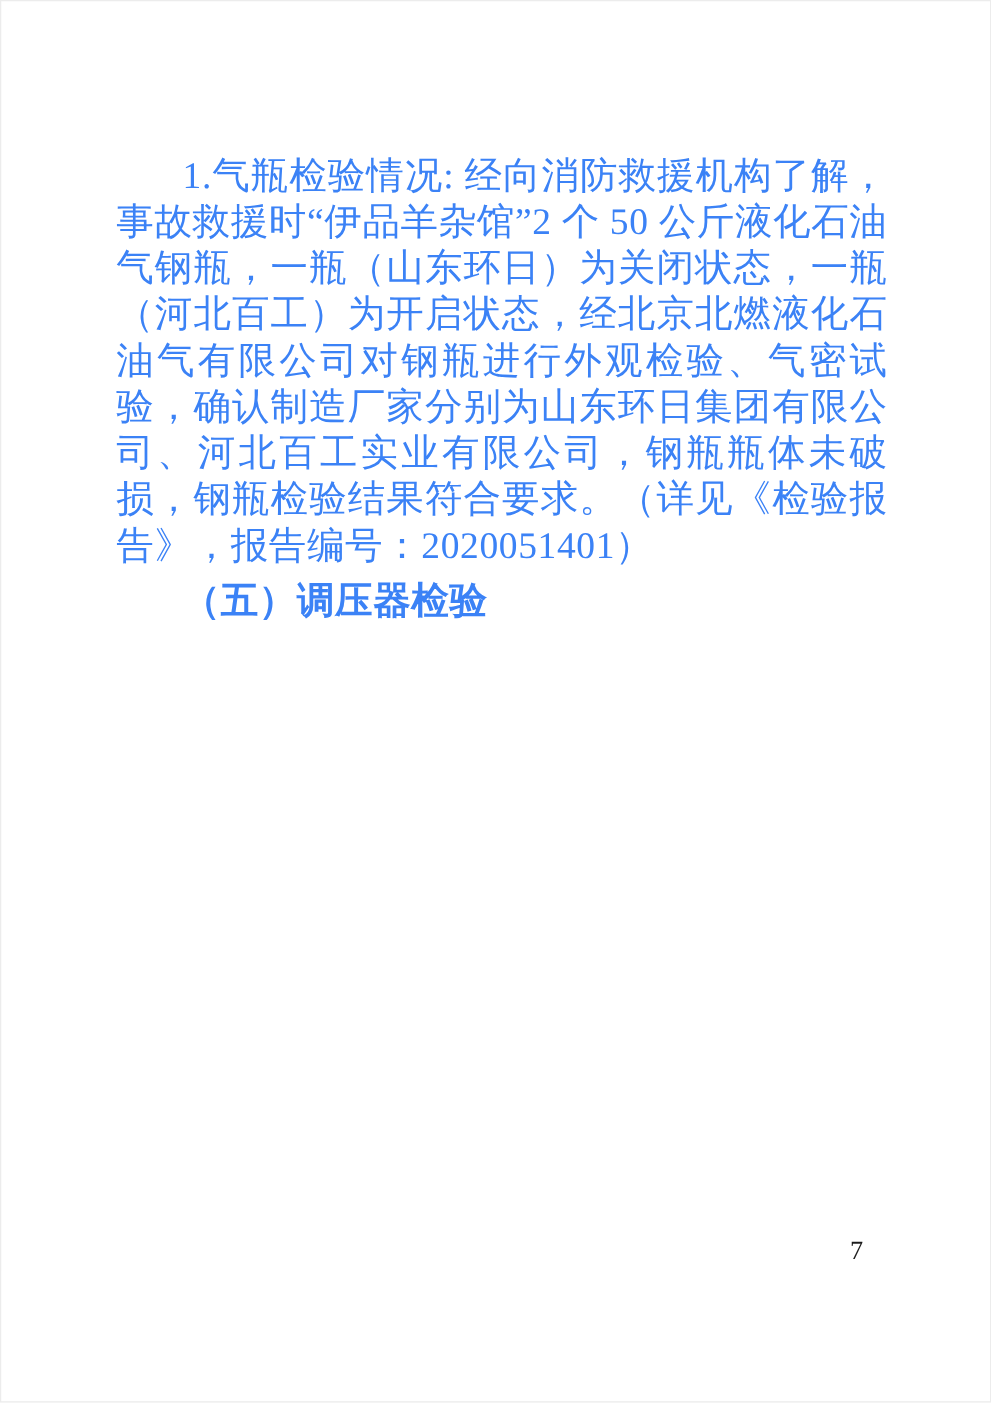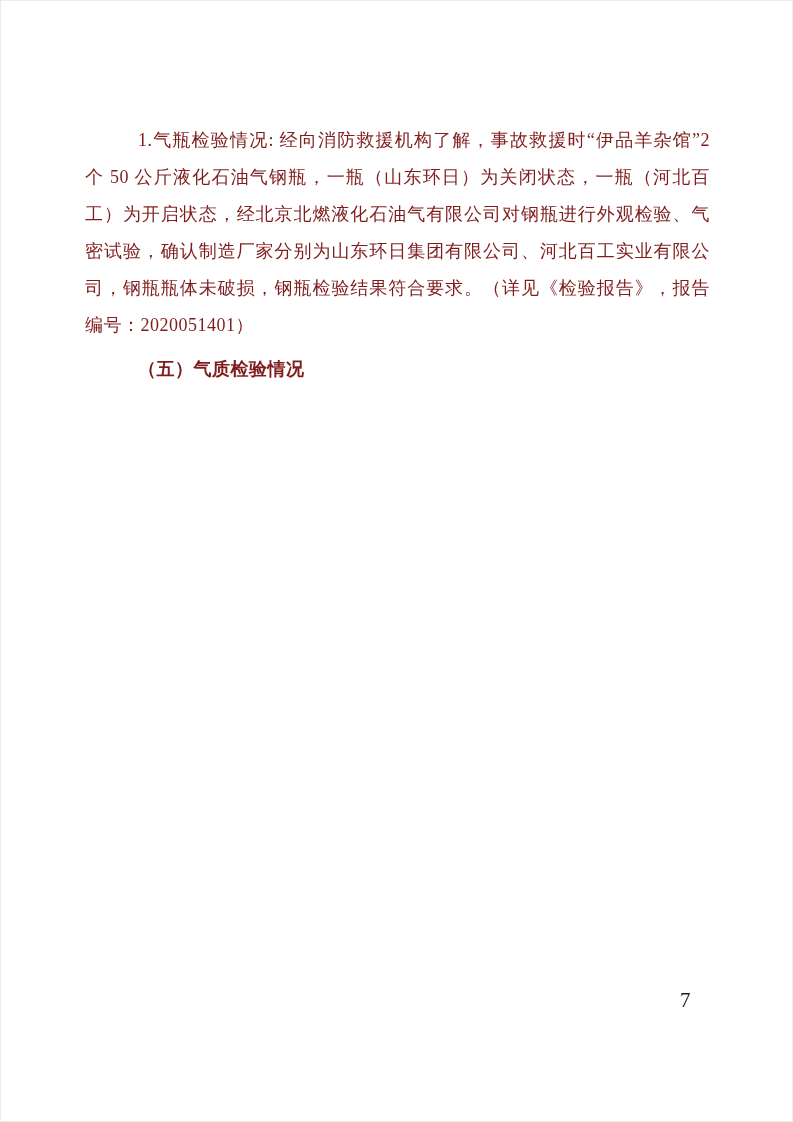--- a/index.html
+++ b/index.html
@@ -17,25 +17,25 @@
     overflow: hidden;
     font-family: "Liberation Serif", "DejaVu Serif", serif;
   }
   .content {
     position: absolute;
     top: 122px;
     left: 85px;
     width: 625px;
   }
   .content p {
-    margin: 0 0 7px 0;
-    font-size: 18px;
+    margin: 0 0 7px 8px;
+    font-size: 30px;
     line-height: 37px;
     letter-spacing: 0.5px;
-    color: #7f1d1d;
+    color: #3b82f6;
     text-align: justify;
     text-justify: inter-character;
     text-indent: 53px;
     font-weight: 400;
   }
   .content p.heading {
     font-weight: 700;
     margin-top: 4px;
   }
   .page-number {
@@ -46,16 +46,16 @@
     color: #1c1c1c;
     font-family: "Liberation Serif", "DejaVu Serif", serif;
   }
 </style>
 </head>
 <body>
 
 <div class="page">
   <div class="content">
     <p>1.气瓶检验情况: 经向消防救援机构了解，事故救援时“伊品羊杂馆”2 个 50 公斤液化石油气钢瓶，一瓶（山东环日）为关闭状态，一瓶（河北百工）为开启状态，经北京北燃液化石油气有限公司对钢瓶进行外观检验、气密试验，确认制造厂家分别为山东环日集团有限公司、河北百工实业有限公司，钢瓶瓶体未破损，钢瓶检验结果符合要求。（详见《检验报告》，报告编号：2020051401）</p>
-    <p class="heading">（五）气质检验情况</p>
+    <p class="heading">（五）调压器检验</p>
   </div>
   <div class="page-number">7</div>
 </div>
 
 </body></html>

